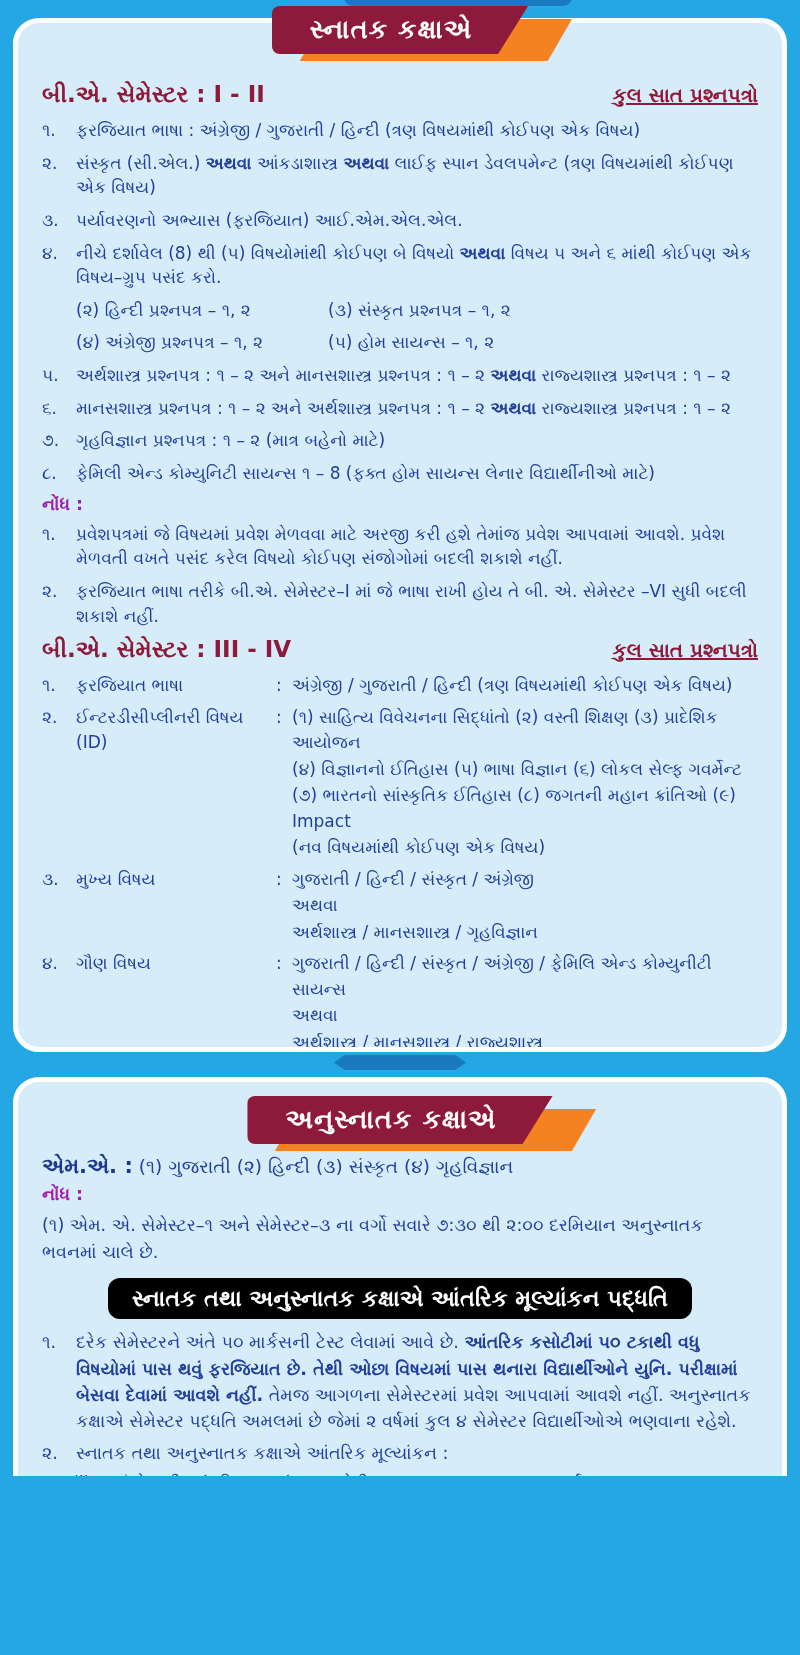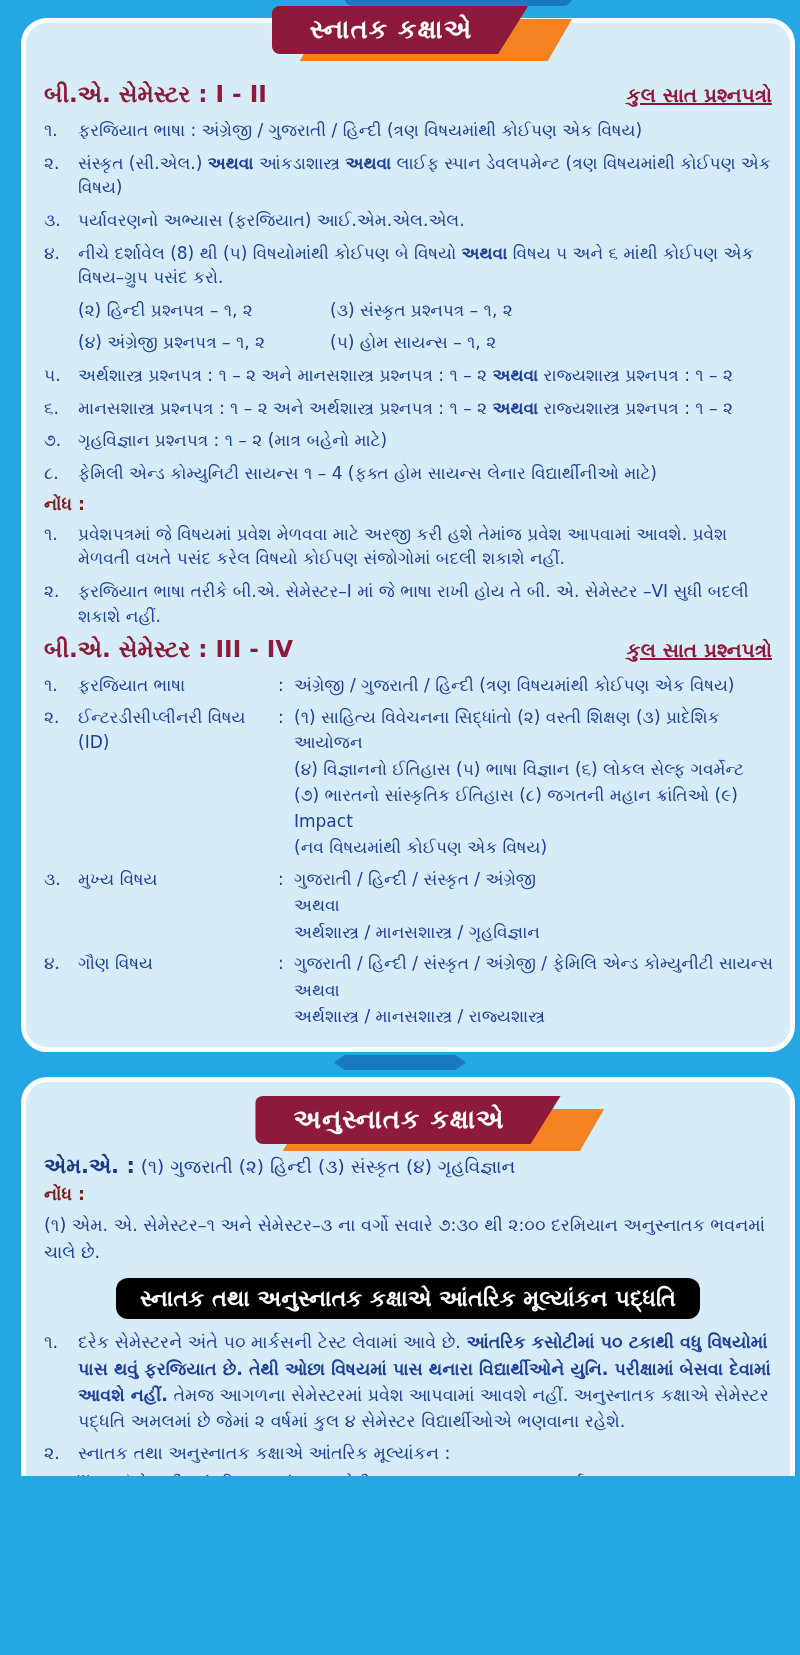--- a/index.html
+++ b/index.html
@@ -1,39 +1,39 @@
 <!DOCTYPE html>
 <html><head>
 <meta charset="utf-8">
 <style>
   html,body{margin:0;padding:0;background:#24a7e2;}
   .page{position:relative;width:800px;height:1476px;background:#24a7e2;overflow:hidden;
         font-family:"DejaVu Sans","Liberation Sans",sans-serif;}
   .toptab{position:absolute;top:-13px;left:344px;width:228px;height:19px;background:#1b79c0;border-radius:9px;}
   .panel{position:absolute;left:13px;width:774px;box-sizing:border-box;border:5px solid #ffffff;
-         border-radius:26px;background:#d6ecf8;padding:0 16px;overflow:hidden;margin-left:8px;}
+         border-radius:26px;background:#d6ecf8;padding:0 22px;overflow:hidden;}
   .panel1{top:18px;height:1034px;padding-top:50px;}
   .panel2{top:1077px;height:571px;padding-top:4px;}
   
   .banner1{position:absolute;top:6px;left:50%;transform:translateX(-50%);z-index:3;}
   .bnr{position:relative;display:inline-block;}
   .bnr-orange{position:absolute;top:13px;left:40px;right:-32px;bottom:-7px;background:#f58220;transform:skewX(-30deg);}
   .bnr-main{position:relative;background:#8e1a3b;color:#ffffff;font-weight:bold;font-size:26px;
             padding:8px 56px 9px 38px;clip-path:polygon(0 0,100% 0,calc(100% - 30px) 100%,0 100%);
             border-radius:8px 0 0 8px;letter-spacing:1px;white-space:nowrap;}
   .banner2wrap{position:relative;width:fit-content;margin:10px auto 10px;}
   
   .sec-head{display:flex;justify-content:space-between;align-items:baseline;margin:8px 2px 10px;}
   .sec-title{font-size:23px;font-weight:bold;color:#8c1a38;}
   .sec-right{font-size:20px;font-weight:bold;color:#8c1a38;text-decoration:underline;}
   
   .row{display:grid;grid-template-columns:34px 1fr;margin:0 0 8px 2px;color:#21409a;font-size:17px;line-height:1.45;}
   .subrow{display:grid;grid-template-columns:252px 240px 1fr;margin:0 0 8px 36px;color:#21409a;font-size:17px;line-height:1.45;}
   .b{font-weight:bold;}
-  .note-label{font-weight:bold;color:#7f1d1d;font-size:17.5px;margin:2px 0 7px 2px;}
+  .note-label{font-weight:bold;color:#a21caf;font-size:17.5px;margin:2px 0 7px 2px;}
   .kv{display:grid;grid-template-columns:34px 200px 16px 1fr;margin:0 0 5px 2px;color:#21409a;font-size:17px;line-height:1.5;}
   .kv .vals div{margin-bottom:1px;}
   
   .ma-line{color:#21409a;font-size:18.5px;margin:4px 0 6px 2px;}
   .ma-label{font-size:21px;font-weight:bold;color:#1b3a8c;margin-right:6px;}
   .pgnote{color:#21409a;font-size:17.5px;line-height:1.55;margin:0 0 2px 2px;}
   .eval-banner{background:#000000;color:#ffffff;font-weight:bold;font-size:22.5px;text-align:center;
                border-radius:12px;padding:7px 24px;width:fit-content;margin:12px auto 10px;}
   .intro{margin:2px 0 4px;text-indent:44px;color:#21409a;font-size:17.5px;line-height:1.5;}
   .prow{display:grid;grid-template-columns:34px 1fr;margin:0 0 6px 2px;color:#21409a;font-size:17.5px;line-height:1.5;}
@@ -97,21 +97,21 @@
     <div class="row">
         <span>૬.</span>
         <span><span>માનસશાસ્ત્ર પ્રશ્નપત્ર : ૧ – ૨ અને અર્થશાસ્ત્ર પ્રશ્નપત્ર : ૧ – ૨ </span><span class="b">અથવા</span><span> રાજ્યશાસ્ત્ર પ્રશ્નપત્ર : ૧ – ૨</span></span>
       </div>
     <div class="row">
         <span>૭.</span>
         <span><span>ગૃહવિજ્ઞાન પ્રશ્નપત્ર : ૧ – ૨ (માત્ર બહેનો માટે)</span></span>
       </div>
     <div class="row">
         <span>૮.</span>
-        <span><span>ફેમિલી એન્ડ કોમ્યુનિટી સાયન્સ ૧ – 4 (ફક્ત હોમ સાયન્સ લેનાર વિદ્યાર્થીનીઓ માટે)</span></span>
+        <span><span>ફેમિલી એન્ડ કોમ્યુનિટી સાયન્સ ૧ – 8 (ફક્ત હોમ સાયન્સ લેનાર વિદ્યાર્થીનીઓ માટે)</span></span>
       </div>
 
     <div class="note-label">નોંધ :</div>
     <div class="row">
         <span>૧.</span>
         <span>પ્રવેશપત્રમાં જે વિષયમાં પ્રવેશ મેળવવા માટે અરજી કરી હશે તેમાંજ પ્રવેશ આપવામાં આવશે. પ્રવેશ મેળવતી વખતે પસંદ કરેલ વિષયો કોઈપણ સંજોગોમાં બદલી શકાશે નહીં.</span>
       </div>
     <div class="row">
         <span>૨.</span>
         <span>ફરજિયાત ભાષા તરીકે બી.એ. સેમેસ્ટર–I માં જે ભાષા રાખી હોય તે બી. એ. સેમેસ્ટર –VI સુધી બદલી શકાશે નહીં.</span>

